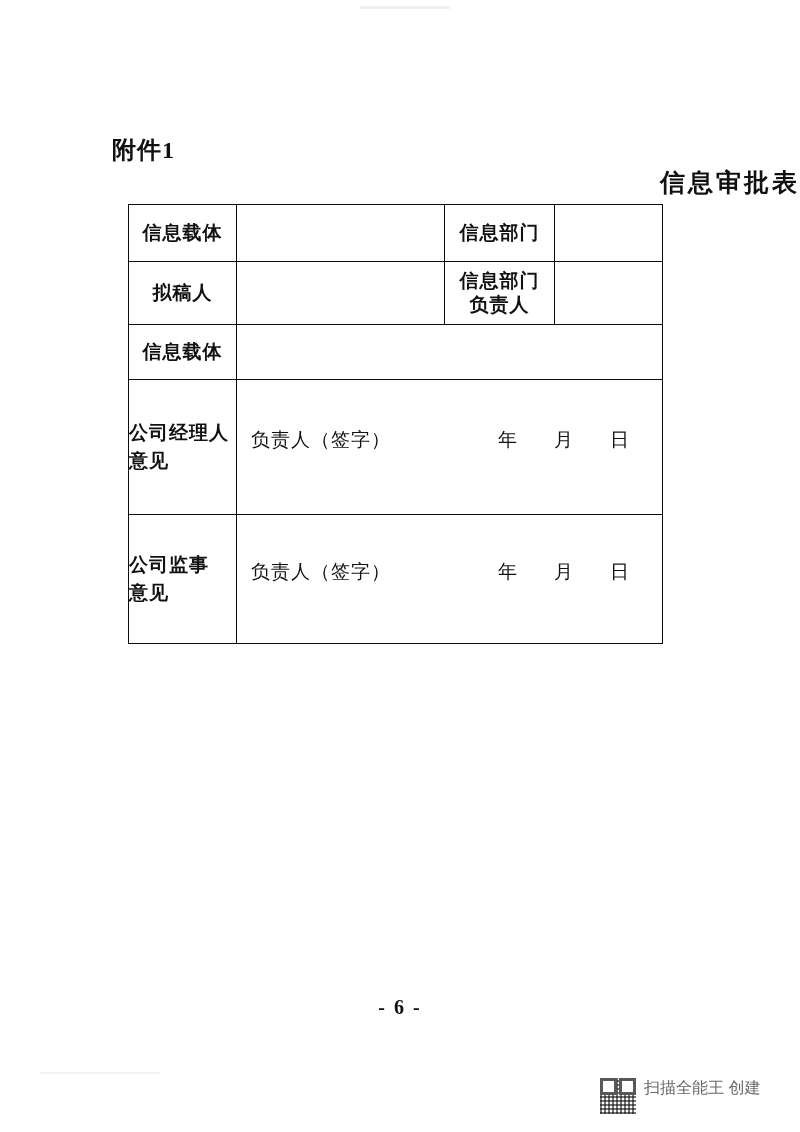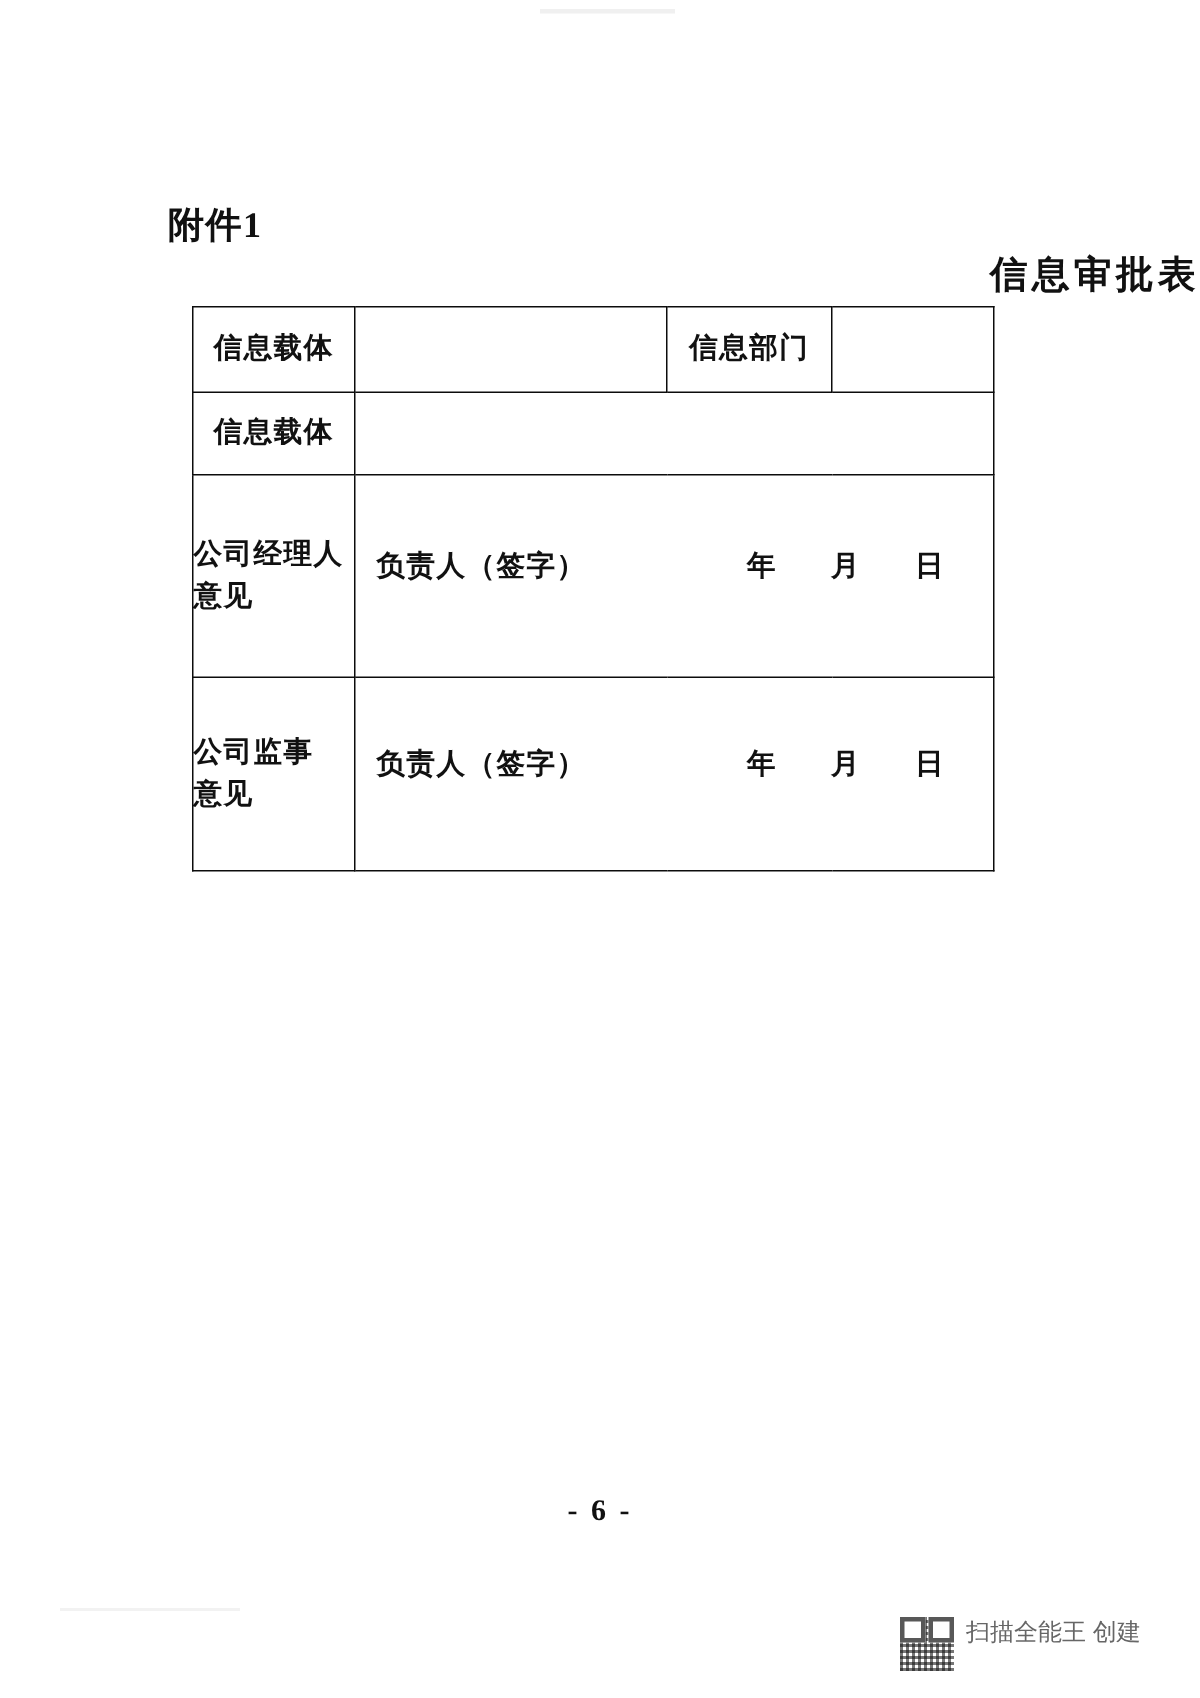--- a/index.html
+++ b/index.html
@@ -101,21 +101,21 @@
     vertical-align: middle;
   }
   .opinion-body {
     position: relative;
     vertical-align: bottom;
   }
   .sign-row {
     display: flex;
     align-items: baseline;
     font-size: 19px;
-    font-weight: bold;
+    font-weight: normal;
     letter-spacing: 1px;
     padding: 0 14px 14px 14px;
   }
   .sign-name {
     white-space: nowrap;
   }
   .sign-spacer {
     flex: 1;
   }
   .date-unit {
@@ -192,20 +192,29 @@
       <col style="width:108px">
     </colgroup>
     <tbody>
       <tr>
         <td class="lbl cell-pad" style="height:56px">信息载体</td>
         <td class="blank"></td>
         <td class="lbl cell-pad">信息部门</td>
         <td class="blank"></td>
       </tr>
 
+      <tr>
+        <td class="lbl cell-pad" style="height:62px">拟稿人</td>
+        <td class="blank"></td>
+        <td class="lbl cell-pad">
+          <div>信息部门</div>
+          <div>负责人</div>
+        </td>
+        <td class="blank"></td>
+      </tr>
 
 
       <tr>
         <td class="lbl cell-pad" style="height:54px">信息载体</td>
         <td class="blank" colspan="3"></td>
       </tr>
 
       <tr>
         <td class="opinion-label cell-pad" style="height:134px">
           <div>公司经理人</div>

